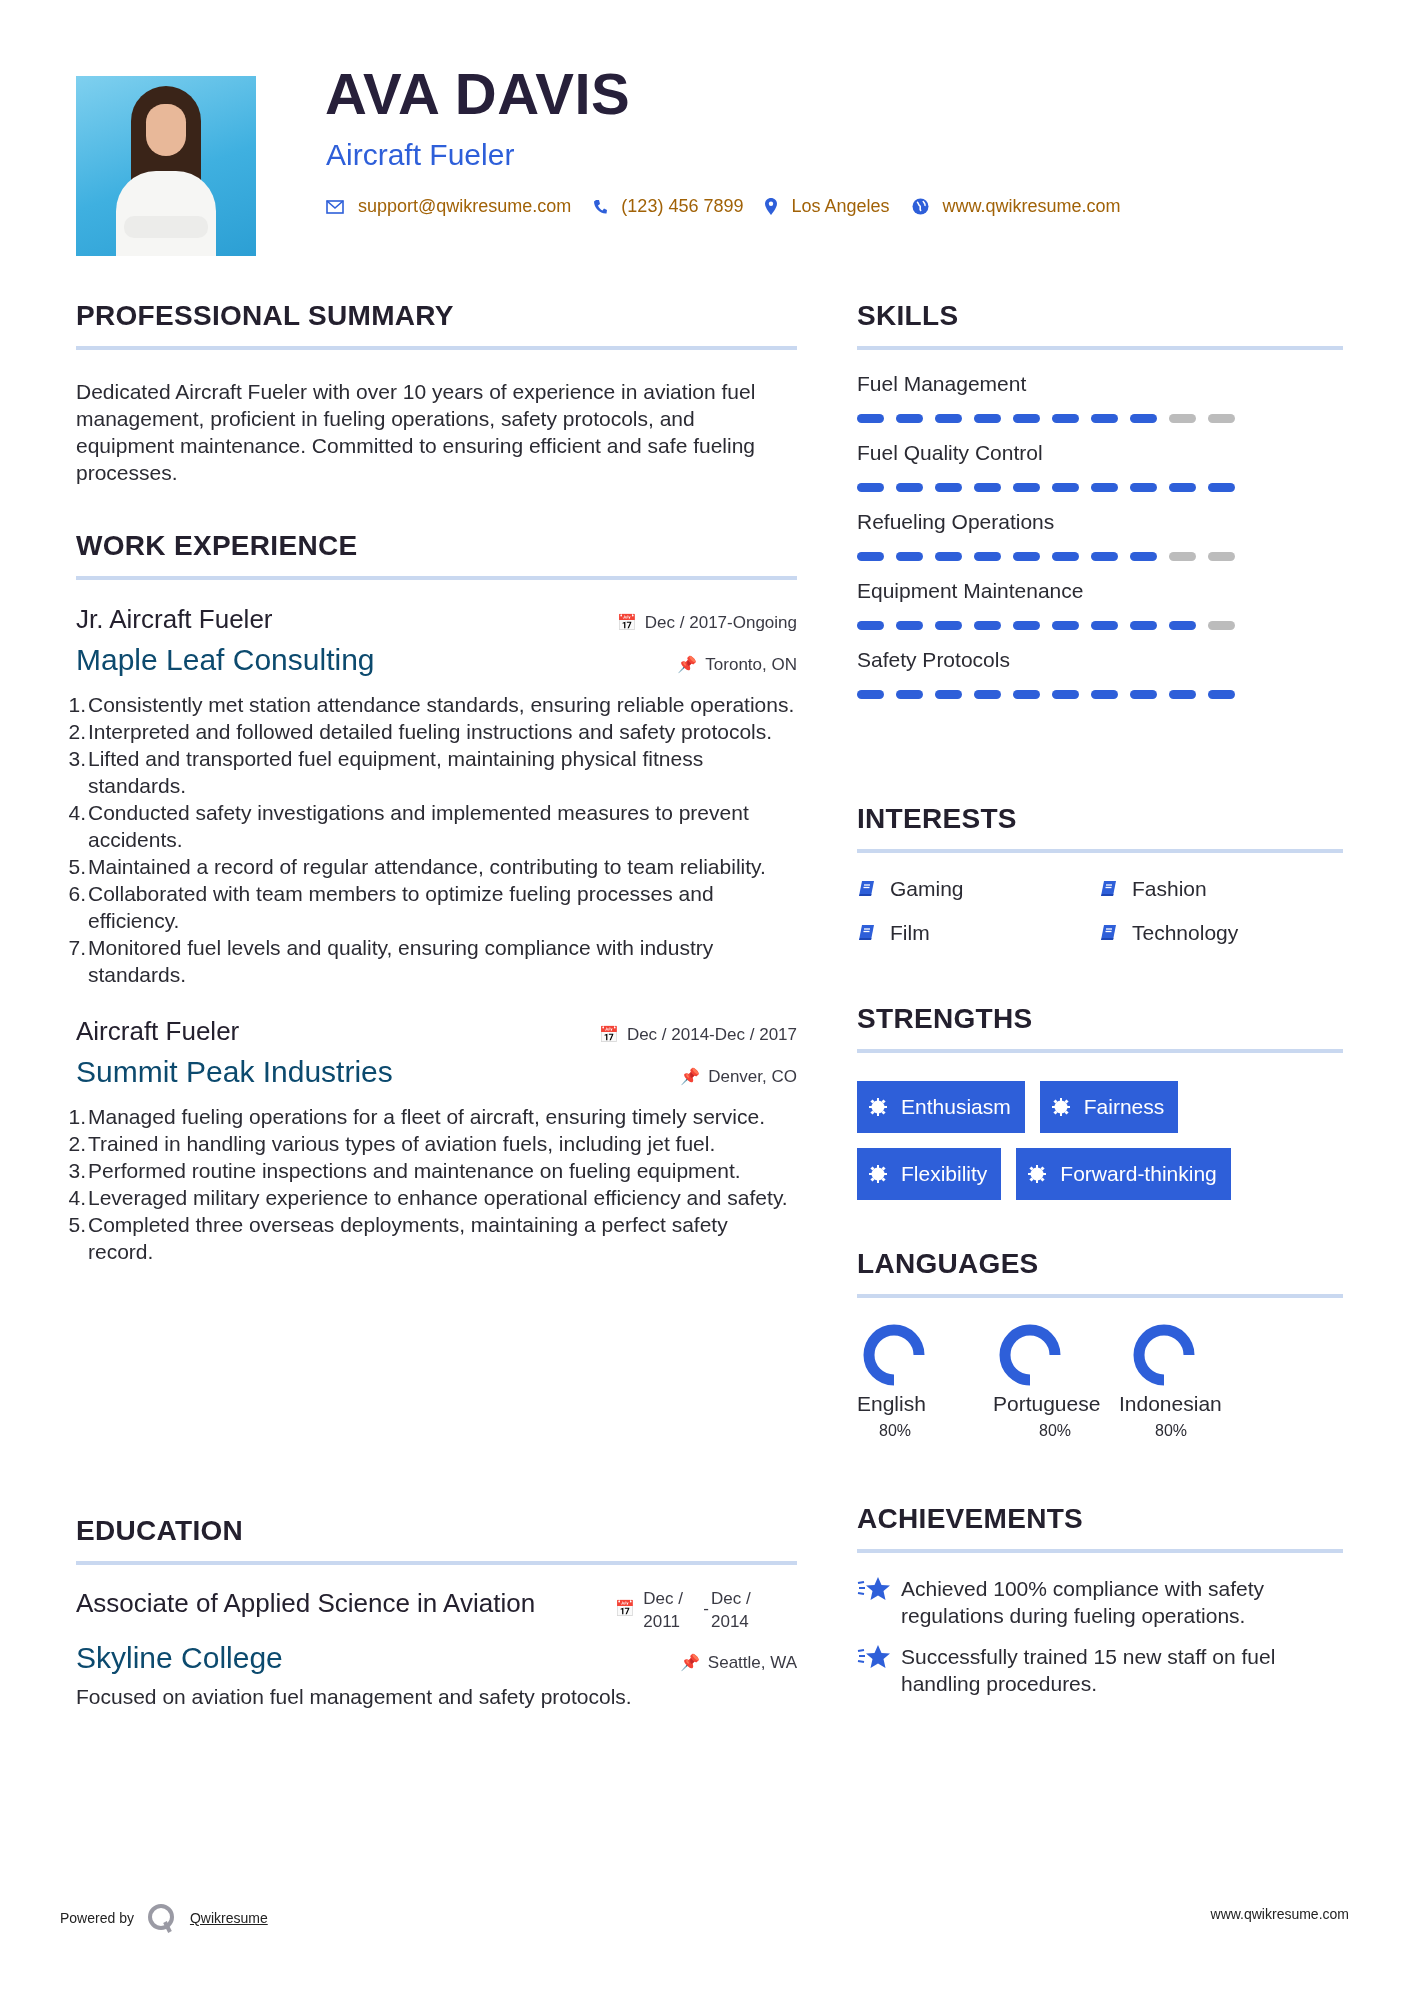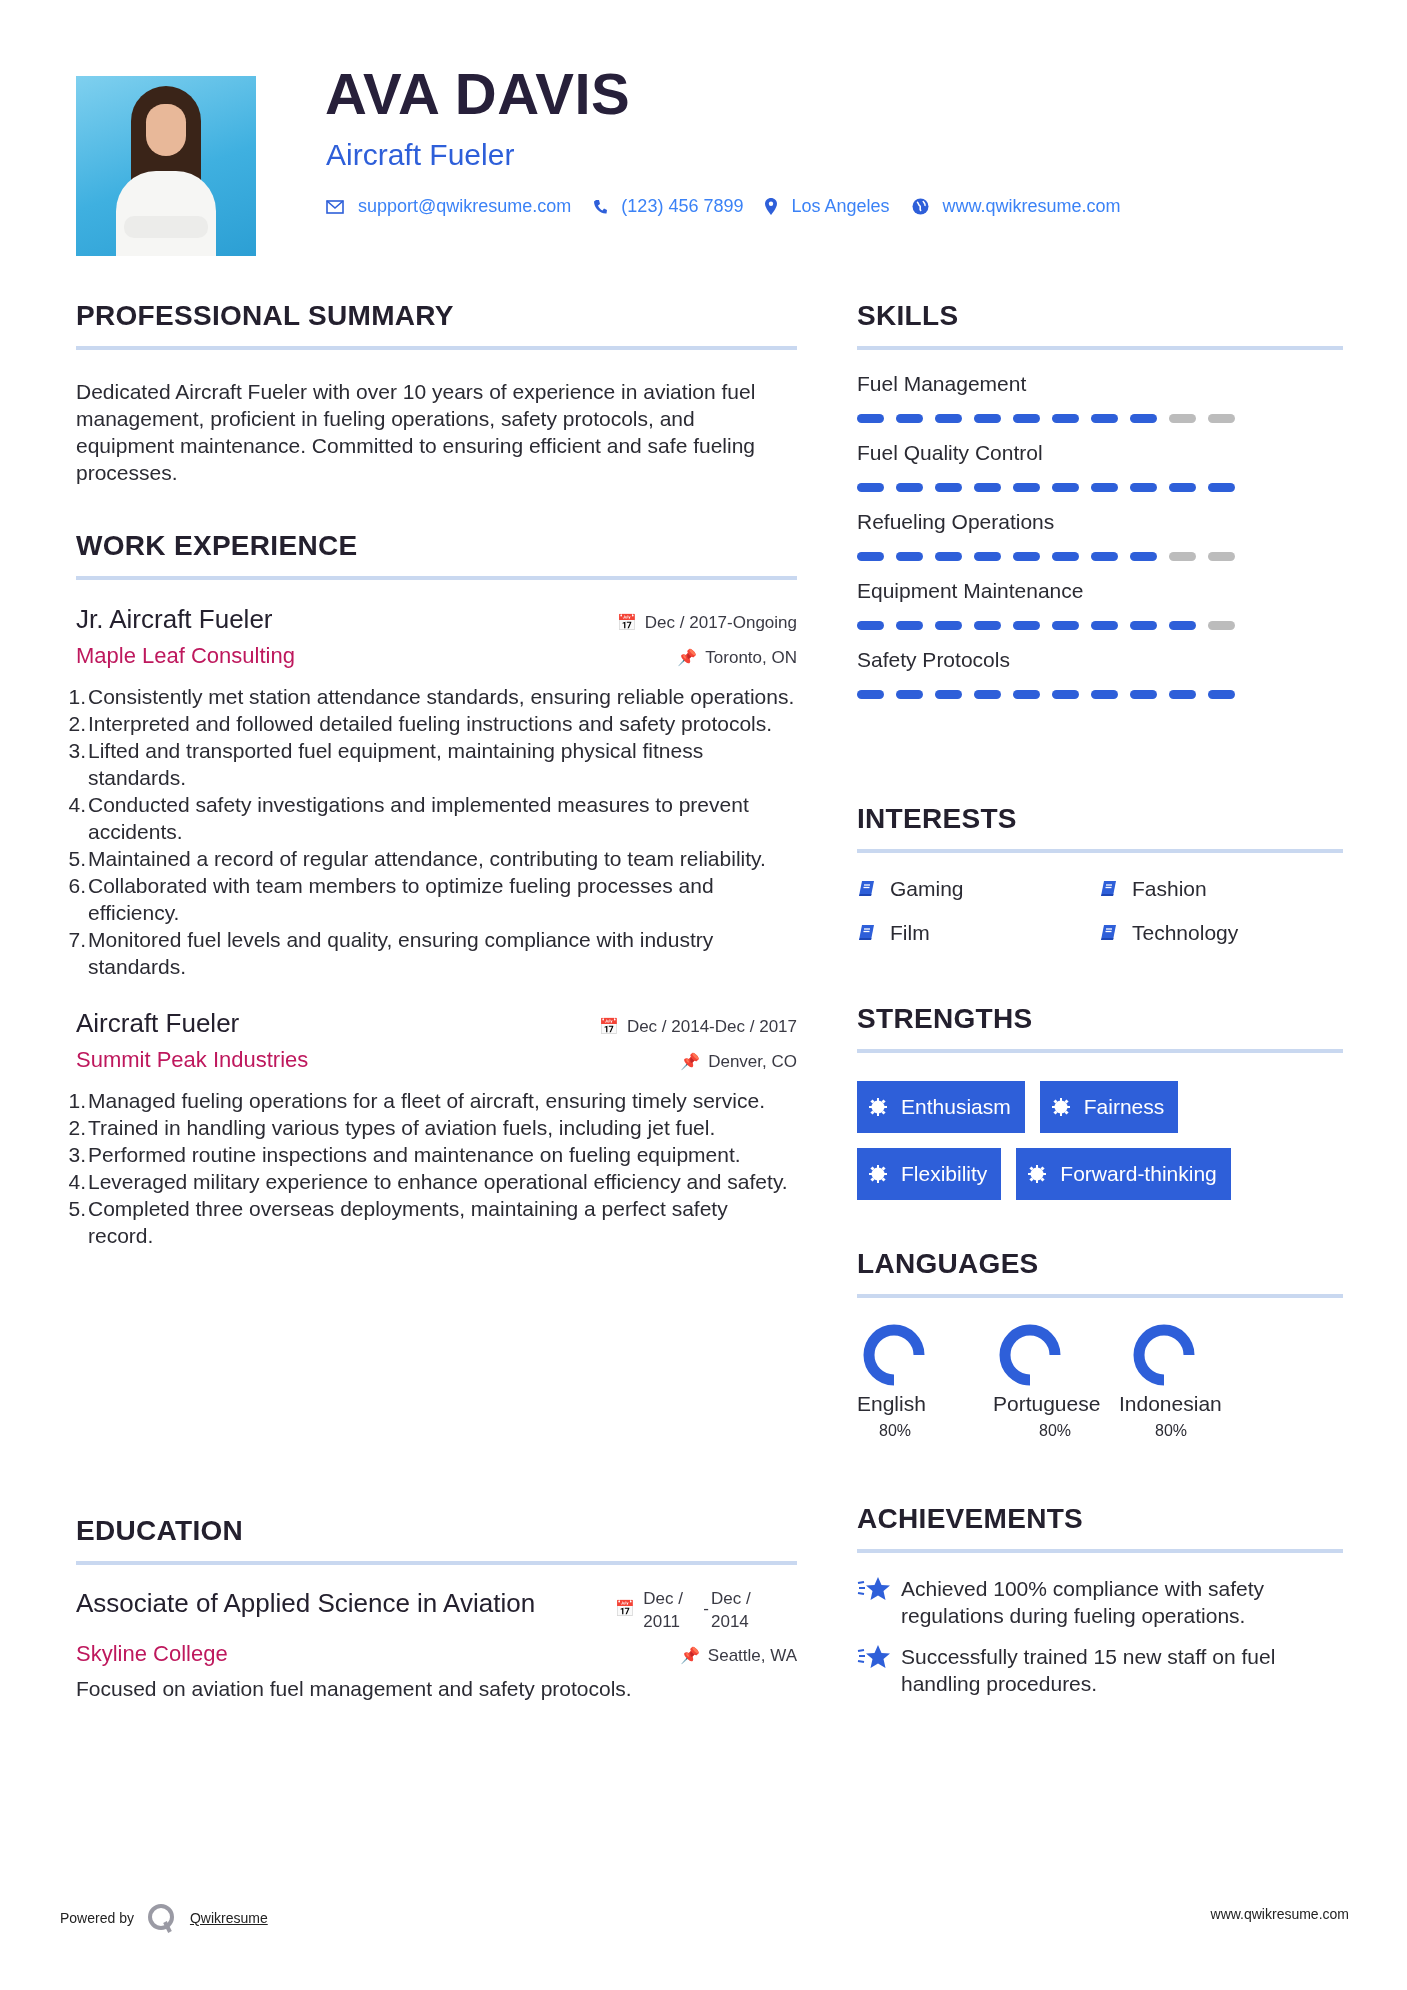--- a/index.html
+++ b/index.html
@@ -8,38 +8,38 @@
 
   .photo { position: absolute; left: 76px; top: 76px; width: 180px; height: 180px;
     background: linear-gradient(160deg, #7fd0ef 0%, #3fb0e0 55%, #2c9fd4 100%); overflow: hidden; }
   .photo .hair { position: absolute; left: 55px; top: 10px; width: 70px; height: 115px; background: #3a2418; border-radius: 35px 35px 10px 10px; }
   .photo .face { position: absolute; left: 70px; top: 28px; width: 40px; height: 52px; background: #e8b899; border-radius: 20px 20px 22px 22px; }
   .photo .body { position: absolute; left: 40px; top: 95px; width: 100px; height: 95px; background: #f6f6f4; border-radius: 40px 40px 0 0; }
   .photo .arms { position: absolute; left: 48px; top: 140px; width: 84px; height: 22px; background: #ececea; border-radius: 10px; }
 
   .name { position: absolute; left: 325px; top: 60px; font-size: 58px; font-weight: 700; color: #27203a; letter-spacing: 0.5px; }
   .job-title { position: absolute; left: 326px; top: 138px; font-size: 30px; color: #2e5fd9; }
-  .contacts { position: absolute; left: 326px; top: 196px; display: flex; align-items: center; font-size: 18px; color: #3b82f6; }
+  .contacts { position: absolute; left: 326px; top: 196px; display: flex; align-items: center; font-size: 18px; color: #a16207; }
   .contacts .ico { color: #2e5fd9; margin-right: 14px; font-size: 17px; display: inline-flex; align-items: center; }
   .contacts .txt { margin-right: 22px; }
 
   .section-title { font-size: 28px; font-weight: 700; color: #24202e; letter-spacing: 0.3px; }
   .divider { height: 4px; background: #c9d8f0; margin-top: 14px; }
 
   .left { position: absolute; left: 76px; width: 721px; }
   .right { position: absolute; left: 857px; width: 486px; }
 
   .summary { font-size: 21px; line-height: 27px; color: #2b2b33; margin-top: 28px; }
 
   .job { position: relative; }
   .job-row { display: flex; justify-content: space-between; align-items: baseline; }
   .job-pos { font-size: 26px; color: #24202e; }
   .job-meta { font-size: 17px; color: #3a3a44; display: flex; align-items: center; }
   .job-meta .mi { margin-right: 8px; font-size: 16px; color: #444; }
-  .job-company { font-size: 22px; color: #be185d; }
+  .job-company { font-size: 30px; color: #0c4a6e; }
   .bullets { list-style: none; margin-top: 14px; }
   .bullets li { font-size: 21px; line-height: 27px; display: flex; color: #2b2b33; }
   .bullets li .num { width: 18px; flex: none; text-align: right; margin-right: 2px; margin-left: -8px; }
 
   .skill-name { font-size: 21px; color: #2b2b33; }
   .dashes { display: flex; margin-top: 18px; margin-bottom: 18px; }
   .dash { width: 27px; height: 9px; border-radius: 5px; margin-right: 12px; background: #2e5fd9; }
   .dash.off { background: #bcbcbc; }
 
   .interests { display: grid; grid-template-columns: 242px 242px; row-gap: 20px; margin-top: 24px; }

